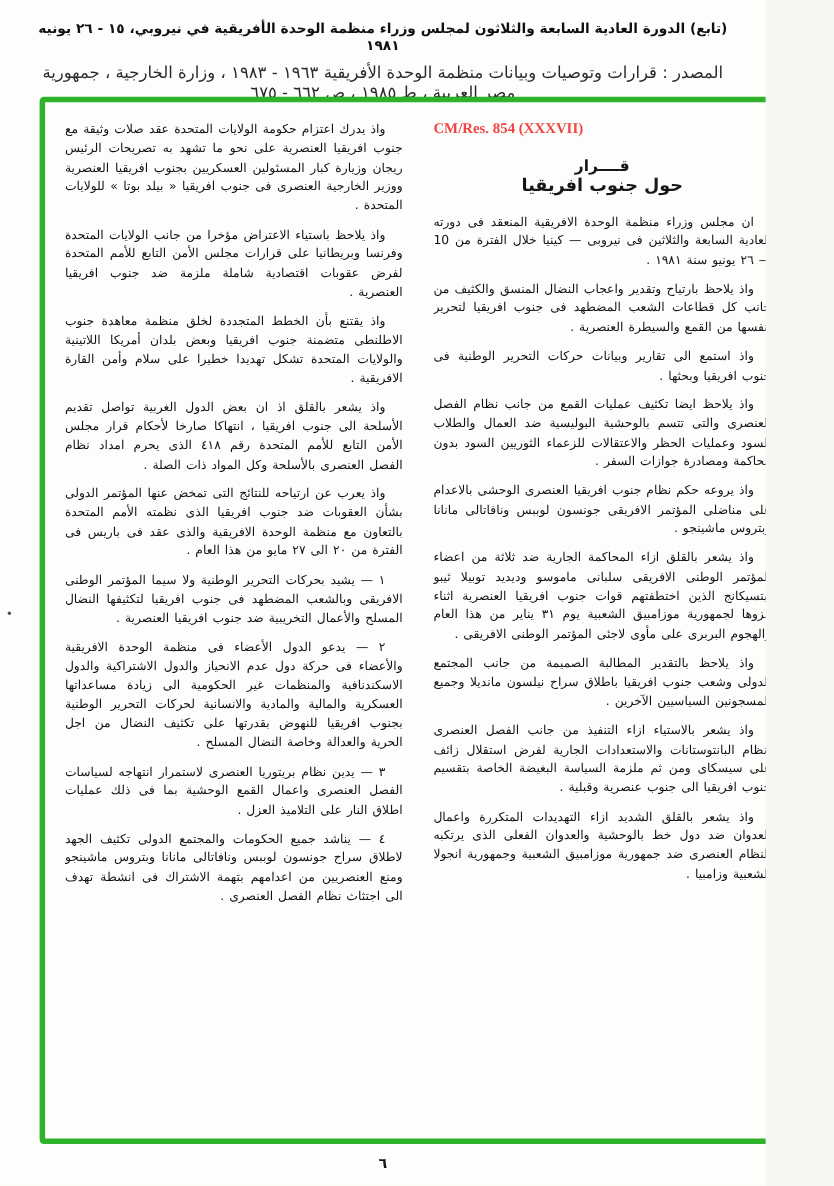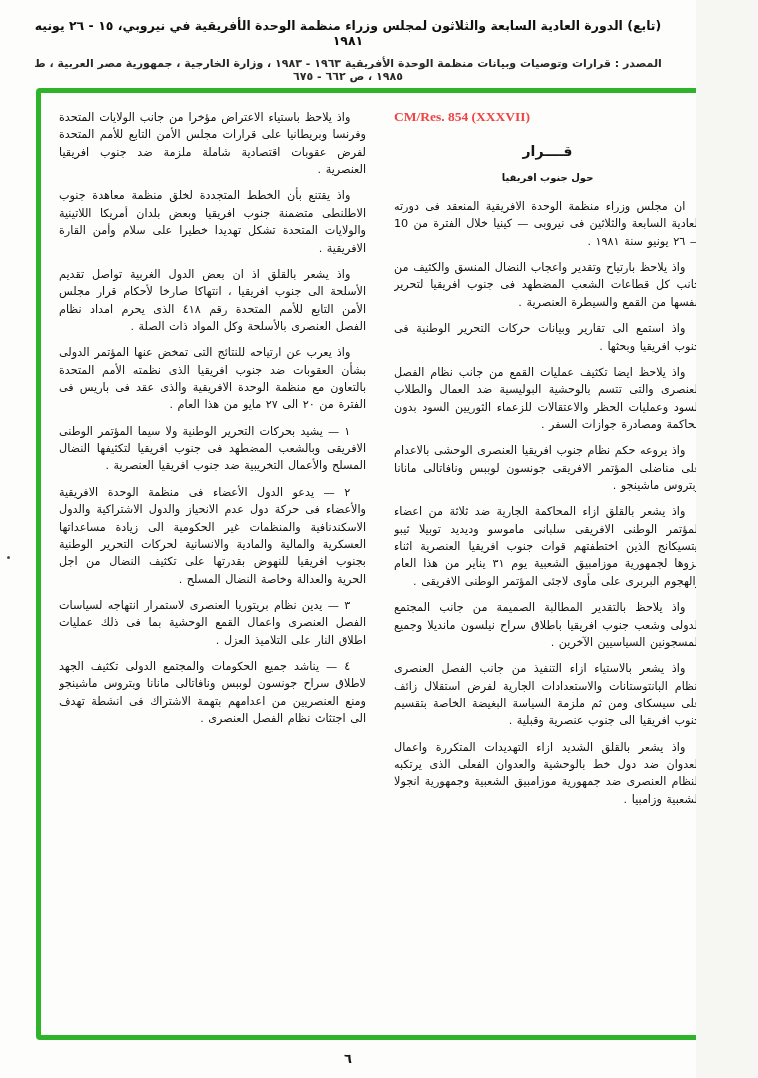--- a/index.html
+++ b/index.html
@@ -22,22 +22,22 @@
     direction: rtl;
   }
   .header-line1 {
     font-size: 12.5px;
     font-weight: bold;
     letter-spacing: 0.2px;
     margin-bottom: 9px;
     color: #101010;
   }
   .header-line2 {
-    font-size: 11px;
-    font-weight: bold;
+    font-size: 15px;
+    font-weight: normal;
     color: #2a2a2a;
   }
   .content-frame {
     position: absolute;
     left: 36px; top: 88px;
     width: 688px; height: 952px;
     border: 5px solid #2fb32b;
     border-radius: 4px;
     background: #fdfdfb;
     padding: 16px 18px 10px 18px;
@@ -65,26 +65,25 @@
     font-family: "Liberation Serif", serif;
     font-weight: bold;
     font-size: 13.5px;
     margin-bottom: 18px;
     color: #ef4444;
   }
   .resolution-title {
     text-align: center;
     font-weight: bold;
     font-size: 14px;
-    margin-bottom: 13px;
   }
   .resolution-subtitle {
     text-align: center;
     font-weight: bold;
-    font-size: 10px;
+    font-size: 16px;
     margin-bottom: 15px;
   }
   .page-number {
     position: absolute;
     bottom: 12px; left: 0; right: 0;
     text-align: center;
     font-size: 13px;
     font-weight: bold;
   }
   .margin-dot {
@@ -119,20 +118,21 @@
         <p class="para">واذ استمع الى تقارير وبيانات حركات التحرير الوطنية فى جنوب افريقيا وبحثها .</p>
         <p class="para">واذ يلاحظ ايضا تكثيف عمليات القمع من جانب نظام الفصل العنصرى والتى تتسم بالوحشية البوليسية ضد العمال والطلاب السود وعمليات الحظر والاعتقالات للزعماء الثوريين السود بدون محاكمة ومصادرة جوازات السفر .</p>
         <p class="para">واذ يروعه حكم نظام جنوب افريقيا العنصرى الوحشى بالاعدام على مناضلى المؤتمر الافريقى جونسون لوببس ونافاتالى مانانا وبتروس ماشينجو .</p>
         <p class="para">واذ يشعر بالقلق ازاء المحاكمة الجارية ضد ثلاثة من اعضاء المؤتمر الوطنى الافريقى سلبانى ماموسو وديديد توبيلا ثيبو نيتسيكانج الذين اختطفتهم قوات جنوب افريقيا العنصرية اثناء غزوها لجمهورية موزامبيق الشعبية يوم ٣١ يناير من هذا العام والهجوم البربرى على مأوى لاجئى المؤتمر الوطنى الافريقى .</p>
         <p class="para">واذ يلاحظ بالتقدير المطالبة الصميمة من جانب المجتمع الدولى وشعب جنوب افريقيا باطلاق سراح نيلسون مانديلا وجميع المسجونين السياسيين الآخرين .</p>
         <p class="para">واذ يشعر بالاستياء ازاء التنفيذ من جانب الفصل العنصرى لنظام البانتوستانات والاستعدادات الجارية لفرض استقلال زائف على سيسكاى ومن ثم ملزمة السياسة البغيضة الخاصة بتقسيم جنوب افريقيا الى جنوب عنصرية وقبلية .</p>
         <p class="para">واذ يشعر بالقلق الشديد ازاء التهديدات المتكررة واعمال العدوان ضد دول خط بالوحشية والعدوان الفعلى الذى يرتكبه النظام العنصرى ضد جمهورية موزامبيق الشعبية وجمهورية انجولا الشعبية وزامبيا .</p>
       </div>
 
       <div class="col">
+        <p class="para">واذ يدرك اعتزام حكومة الولايات المتحدة عقد صلات وثيقة مع جنوب افريقيا العنصرية على نحو ما تشهد به تصريحات الرئيس ريجان وزيارة كبار المسئولين العسكريين بجنوب افريقيا العنصرية ووزير الخارجية العنصرى فى جنوب افريقيا « بيلد بوتا » للولايات المتحدة .</p>
         <p class="para">واذ يلاحظ باستياء الاعتراض مؤخرا من جانب الولايات المتحدة وفرنسا وبريطانيا على قرارات مجلس الأمن التابع للأمم المتحدة لفرض عقوبات اقتصادية شاملة ملزمة ضد جنوب افريقيا العنصرية .</p>
         <p class="para">واذ يقتنع بأن الخطط المتجددة لخلق منظمة معاهدة جنوب الاطلنطى متضمنة جنوب افريقيا وبعض بلدان أمريكا اللاتينية والولايات المتحدة تشكل تهديدا خطيرا على سلام وأمن القارة الافريقية .</p>
         <p class="para">واذ يشعر بالقلق اذ ان بعض الدول الغربية تواصل تقديم الأسلحة الى جنوب افريقيا ، انتهاكا صارخا لأحكام قرار مجلس الأمن التابع للأمم المتحدة رقم ٤١٨ الذى يحرم امداد نظام الفصل العنصرى بالأسلحة وكل المواد ذات الصلة .</p>
         <p class="para">واذ يعرب عن ارتياحه للنتائج التى تمخض عنها المؤتمر الدولى بشأن العقوبات ضد جنوب افريقيا الذى نظمته الأمم المتحدة بالتعاون مع منظمة الوحدة الافريقية والذى عقد فى باريس فى الفترة من ٢٠ الى ٢٧ مايو من هذا العام .</p>
         <p class="para">١ — يشيد بحركات التحرير الوطنية ولا سيما المؤتمر الوطنى الافريقى وبالشعب المضطهد فى جنوب افريقيا لتكثيفها النضال المسلح والأعمال التخريبية ضد جنوب افريقيا العنصرية .</p>
         <p class="para">٢ — يدعو الدول الأعضاء فى منظمة الوحدة الافريقية والأعضاء فى حركة دول عدم الانحياز والدول الاشتراكية والدول الاسكندنافية والمنظمات غير الحكومية الى زيادة مساعداتها العسكرية والمالية والمادية والانسانية لحركات التحرير الوطنية بجنوب افريقيا للنهوض بقدرتها على تكثيف النضال من اجل الحرية والعدالة وخاصة النضال المسلح .</p>
         <p class="para">٣ — يدين نظام بريتوريا العنصرى لاستمرار انتهاجه لسياسات الفصل العنصرى واعمال القمع الوحشية بما فى ذلك عمليات اطلاق النار على التلاميذ العزل .</p>
         <p class="para">٤ — يناشد جميع الحكومات والمجتمع الدولى تكثيف الجهد لاطلاق سراح جونسون لوببس ونافاتالى مانانا وبتروس ماشينجو ومنع العنصريين من اعدامهم بتهمة الاشتراك فى انشطة تهدف الى اجتثاث نظام الفصل العنصرى .</p>
       </div>
 

